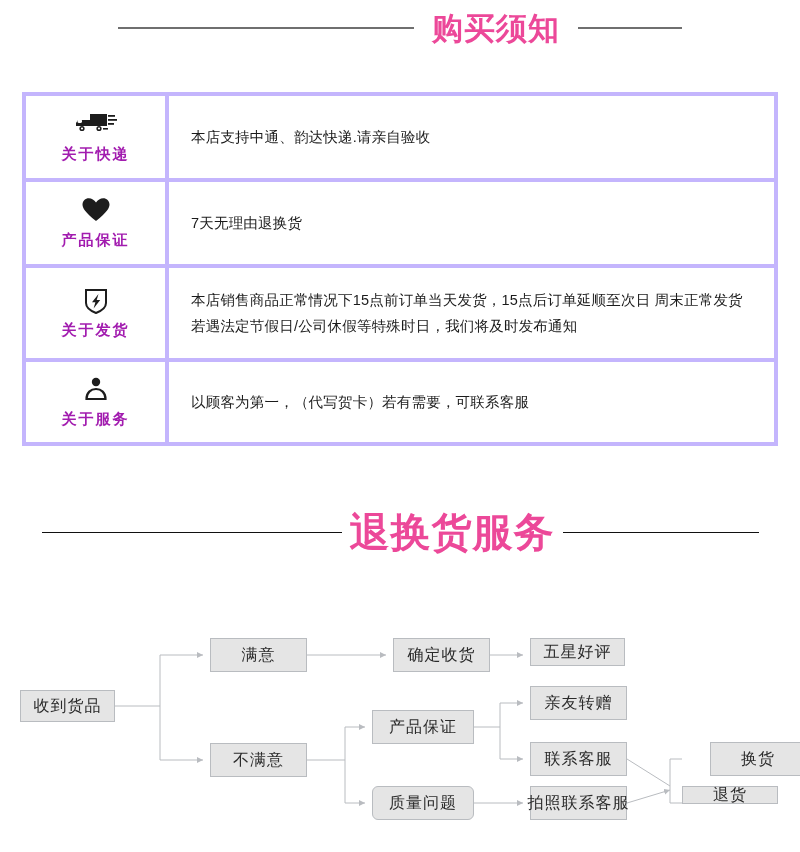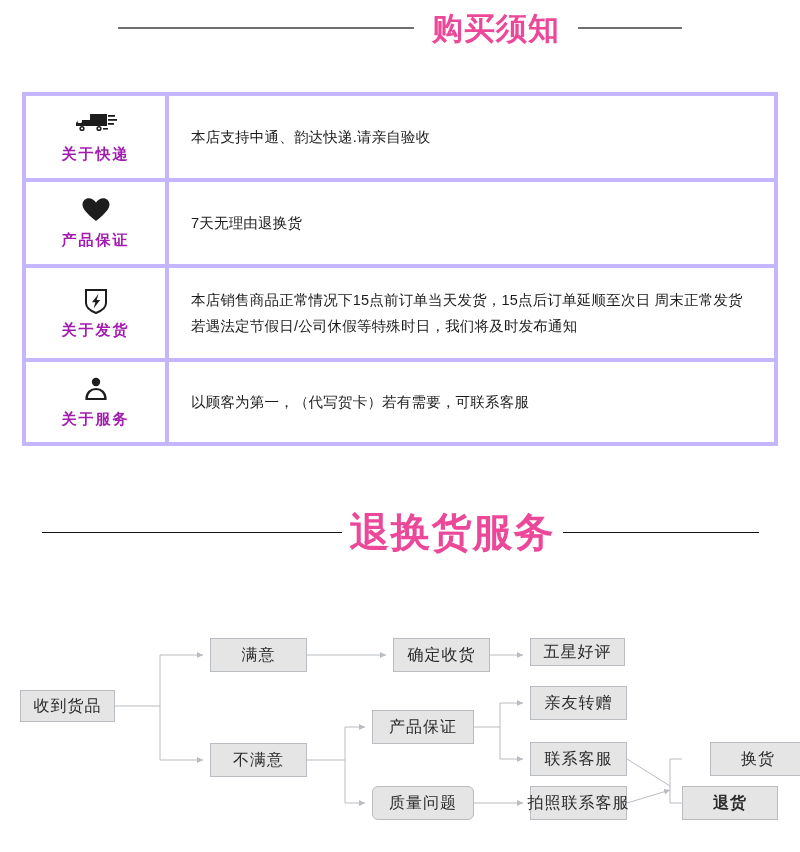--- a/index.html
+++ b/index.html
@@ -270,14 +270,14 @@
   <div class="node" style="left:210px; top:38px;  width:97px;  height:34px;">满意</div>
   <div class="node" style="left:393px; top:38px;  width:97px;  height:34px;">确定收货</div>
   <div class="node" style="left:530px; top:38px;  width:95px;  height:28px;">五星好评</div>
   <div class="node" style="left:210px; top:143px; width:97px;  height:34px;">不满意</div>
   <div class="node" style="left:372px; top:110px; width:102px; height:34px;">产品保证</div>
   <div class="node" style="left:372px; top:186px; width:102px; height:34px;border-radius:6px;">质量问题</div>
   <div class="node" style="left:530px; top:142px; width:97px;  height:34px;">联系客服</div>
   <div class="node" style="left:530px; top:86px;  width:97px;  height:34px;">亲友转赠</div>
   <div class="node" style="left:530px; top:186px; width:97px;  height:34px;text-align:right;">拍照联系客服</div>
   <div class="node" style="left:710px; top:142px; width:96px;  height:34px;">换货</div>
-  <div class="node" style="left:682px; top:186px; width:96px;  height:34px;font-weight:bold;">退货</div>
+  <div class="node" style="left:682px; top:186px; width:96px;  height:18px;">退货</div>
 </div>
 
 </body></html>

